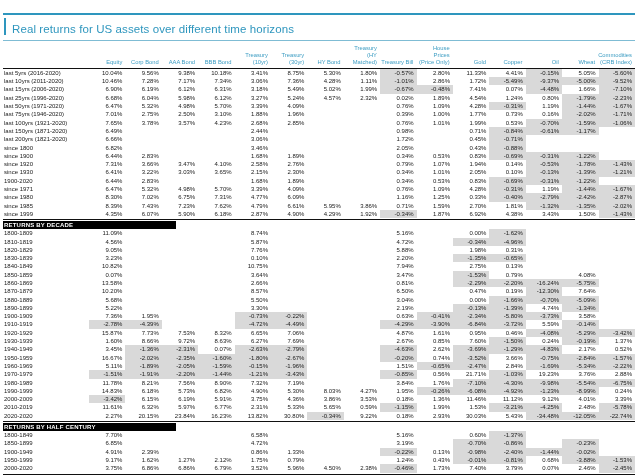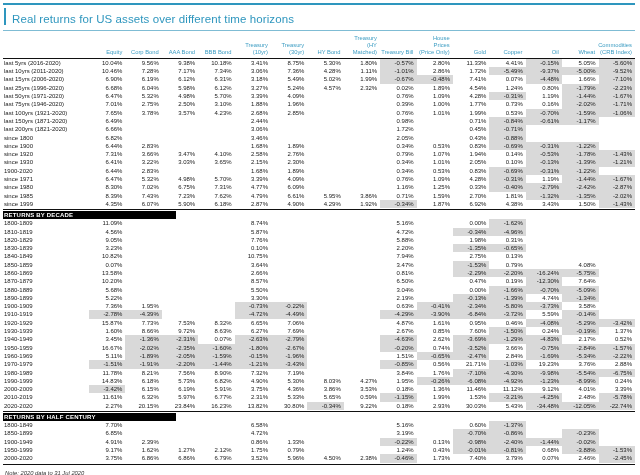--- a/index.html
+++ b/index.html
@@ -1,17 +1,17 @@
 <!DOCTYPE html>
 <html><head>
 <meta charset="utf-8">
 <style>
   html,body{margin:0;padding:0;background:#fff;}
   body{font-family:"Liberation Sans", sans-serif; color:#1a1a1a;}
-  .page{width:640px;height:475px;box-sizing:border-box;background:#fff;padding:3px 5px 0 3px;overflow:hidden;}
+  .page{width:640px;height:475px;box-sizing:border-box;background:#fff;padding:13px 5px 0 3px;overflow:hidden;}
   .titlebar{border-top:2px solid #2E96BE;position:relative;padding:4px 0 3px 9px;margin-bottom:2px;border-bottom:1px solid #7FBCD4;}
   .titlebar:before{content:"";position:absolute;left:1px;top:3px;width:2px;height:17px;background:#2E96BE;}
   .title{color:#2E96BE;font-size:11.5px;letter-spacing:0.1px;}
   .tbl{width:632px;}
   .row{display:grid;grid-template-columns:86px repeat(15, 1fr);align-items:center;height:8.3px;}
   .row.hdr{height:auto;align-items:end;padding:2px 0 2px 0;border-bottom:1.6px solid #111;}
   .cell{font-size:6px;text-align:right;padding-right:3px;white-space:nowrap;overflow:visible;line-height:8.3px;}
   .hcell{font-size:5.8px;line-height:1.2;color:#3D9DC3;text-align:right;padding-right:3px;white-space:pre-line;}
   .lbl{font-size:6px;text-align:left;padding-left:1px;white-space:nowrap;line-height:8.3px;}
   .neg{background:#D9D9D9;}

